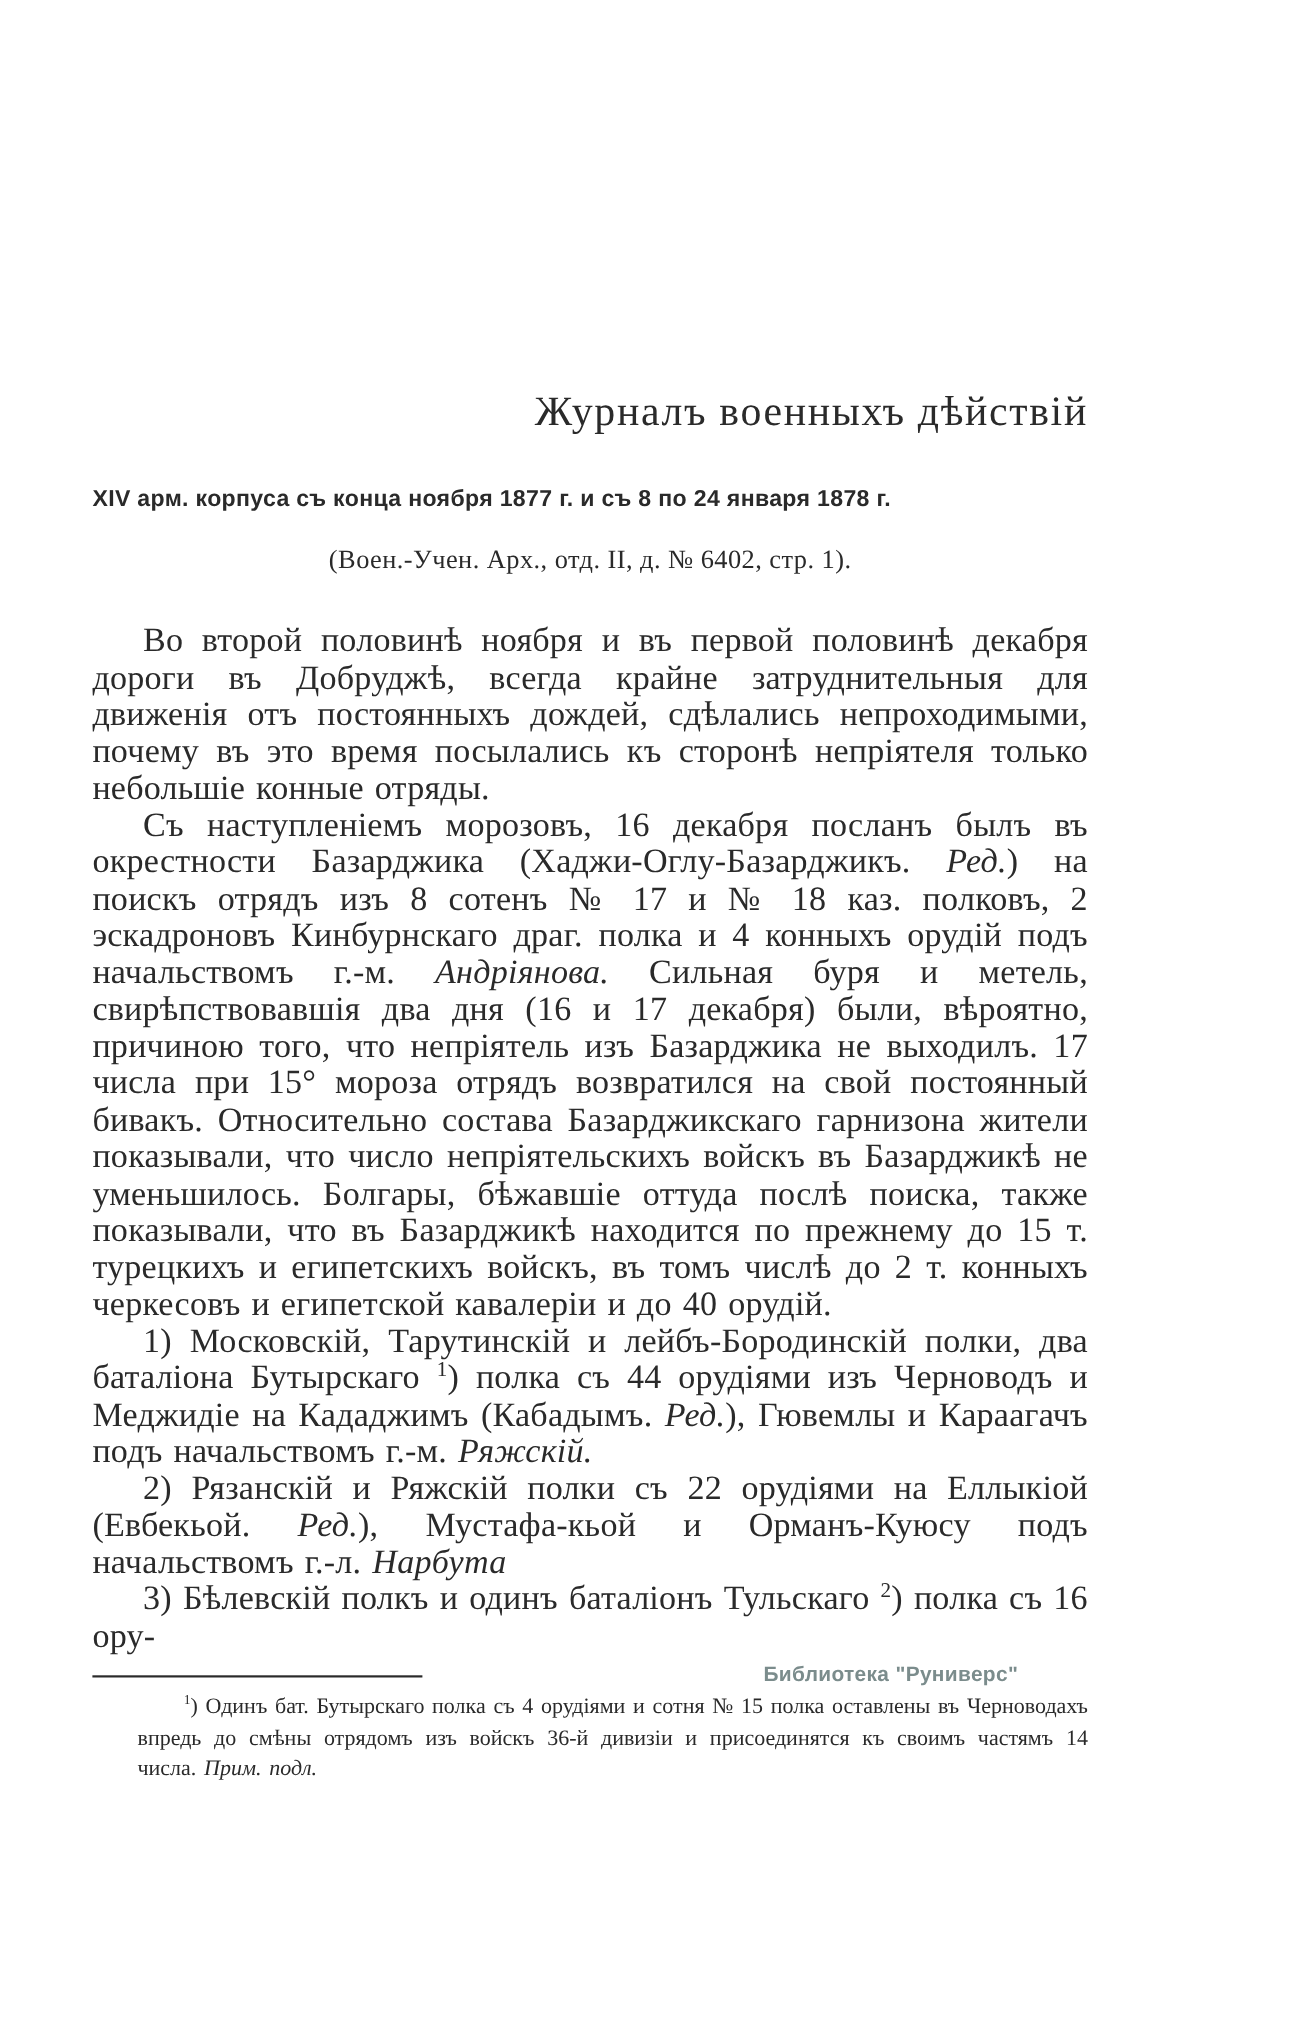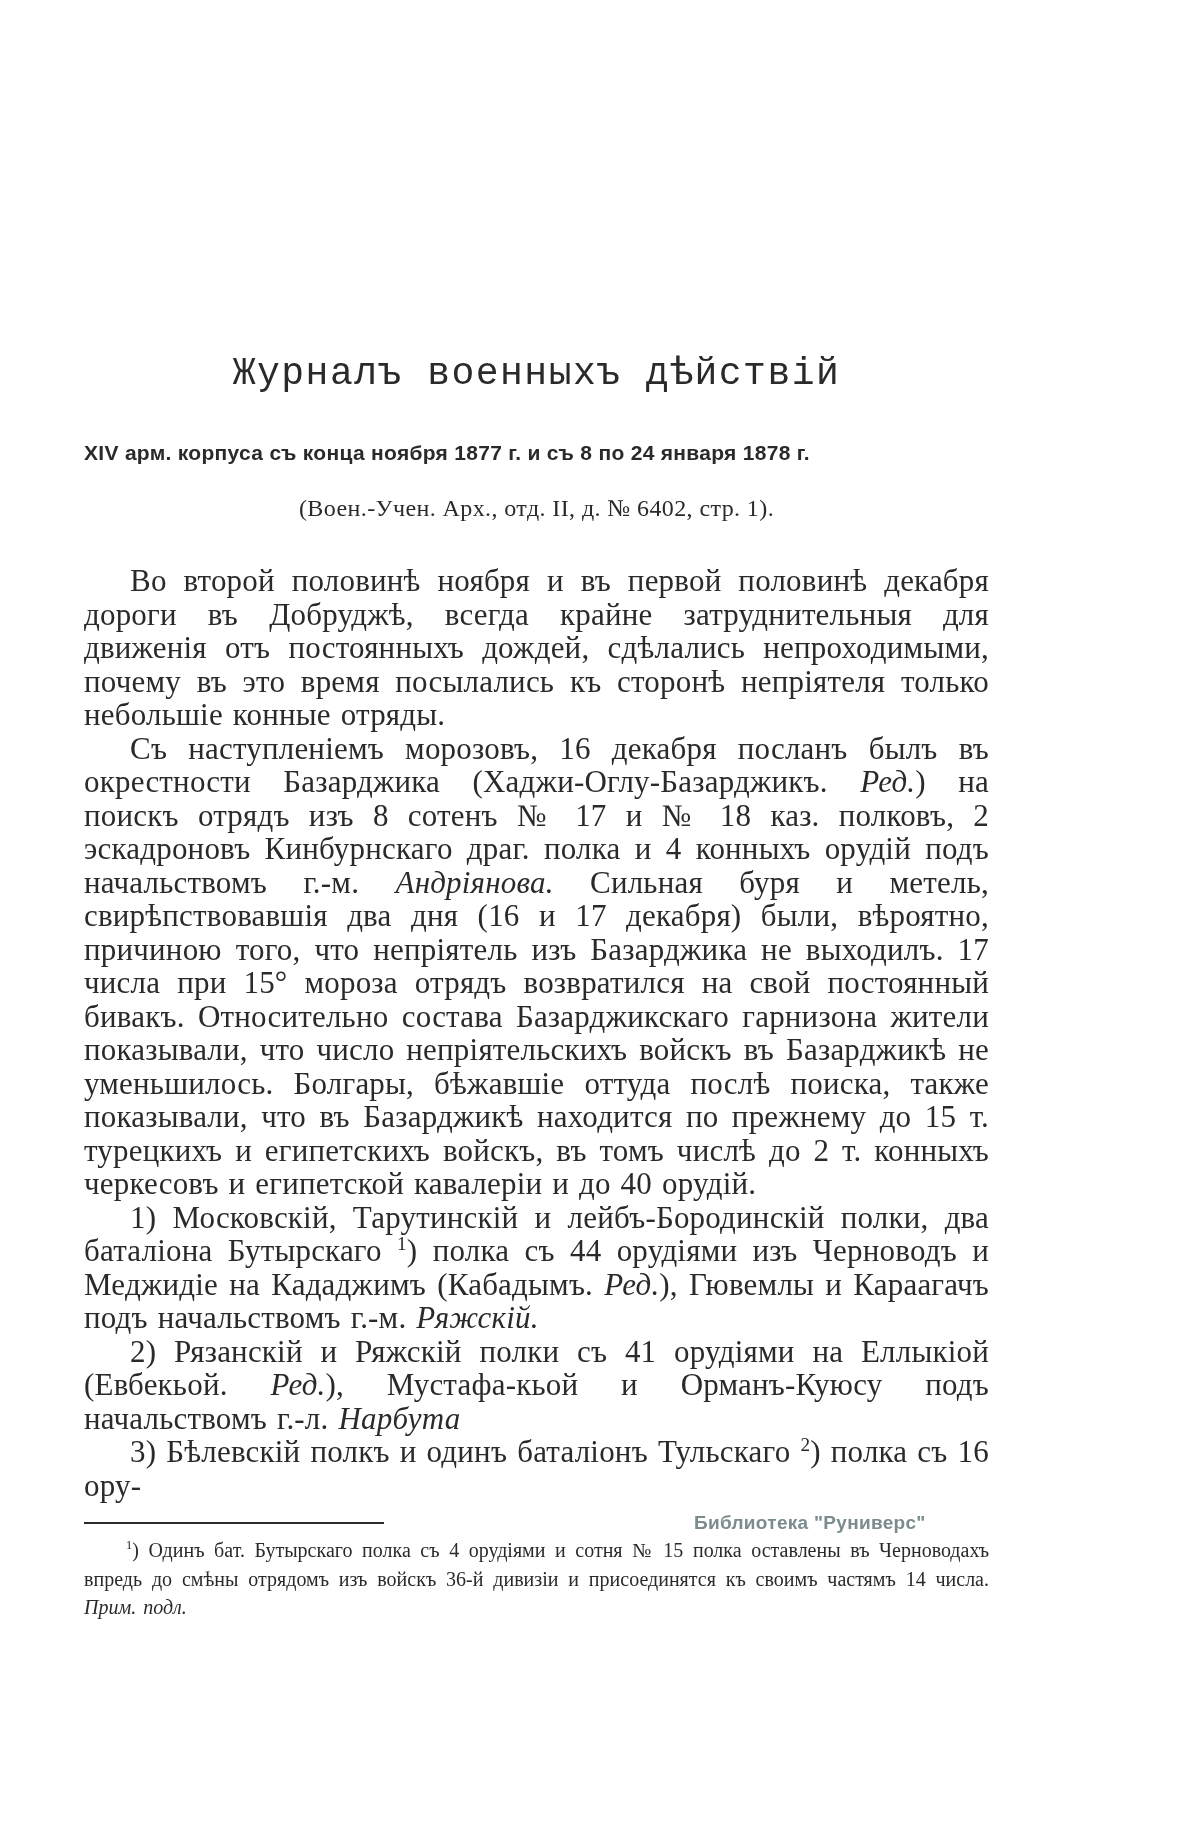--- a/index.html
+++ b/index.html
@@ -15,23 +15,22 @@
   .content {
     position: absolute;
     top: 352px;
     left: 84px;
     width: 905px;
   }
   .title {
     margin: 0;
     font-size: 38px;
     font-weight: 500;
-    text-align: center;
+    text-align: right;
     letter-spacing: 1.5px;
-    font-family: Liberation Mono, monospace;
   }
   .subtitle {
     margin: 46px 0 0 0;
     font-family: "Liberation Sans", "DejaVu Sans", sans-serif;
     font-weight: 700;
     font-size: 21px;
     text-align: left;
     letter-spacing: 0.3px;
   }
   .source {
@@ -56,20 +55,21 @@
     width: 300px;
     border: none;
     border-top: 2px solid #2a2a2a;
   }
   .footnotes {
     margin-top: 12px;
     font-size: 20px;
     line-height: 28.5px;
     text-align: justify;
     word-spacing: 2px;
+    margin-left: 41px;
   }
   .footnote { margin: 0; text-indent: 42px; }
   .footer-row {
     margin-top: 26px;
     display: flex;
     justify-content: space-between;
     font-size: 20px;
     padding-left: 52px;
     padding-right: 118px;
   }
@@ -93,21 +93,21 @@
     <h1 class="title">Журналъ военныхъ дѣйствій</h1>
 
     <h2 class="subtitle">XIV арм. корпуса съ конца ноября 1877 г. и съ 8 по 24 января 1878 г.</h2>
 
     <div class="source">(Воен.-Учен. Арх., отд. II, д. № 6402, стр. 1).</div>
 
     <div class="body-text">
       <p class="body-para"><span>Во второй половинѣ ноября и въ первой половинѣ декабря дороги въ Добруджѣ, всегда крайне затруднительныя для движенія отъ постоянныхъ дождей, сдѣлались непроходимыми, почему въ это время посылались къ сторонѣ непріятеля только небольшіе конные отряды.</span></p>
       <p class="body-para"><span>Съ наступленіемъ морозовъ, 16 декабря посланъ былъ въ окрестности Базарджика (Хаджи-Оглу-Базарджикъ. </span><span class="italic">Ред.</span><span>) на поискъ отрядъ изъ 8 сотенъ № 17 и № 18 каз. полковъ, 2 эскадроновъ Кинбурнскаго драг. полка и 4 конныхъ орудій подъ начальствомъ г.-м. </span><span class="italic">Андріянова.</span><span> Сильная буря и метель, свирѣпствовавшія два дня (16 и 17 декабря) были, вѣроятно, причиною того, что непріятель изъ Базарджика не выходилъ. 17 числа при 15° мороза отрядъ возвратился на свой постоянный бивакъ. Относительно состава Базарджикскаго гарнизона жители показывали, что число непріятельскихъ войскъ въ Базарджикѣ не уменьшилось. Болгары, бѣжавшіе оттуда послѣ поиска, также показывали, что въ Базарджикѣ находится по прежнему до 15 т. турецкихъ и египетскихъ войскъ, въ томъ числѣ до 2 т. конныхъ черкесовъ и египетской кавалеріи и до 40 орудій.</span></p>
       <p class="body-para"><span>1) Московскій, Тарутинскій и лейбъ-Бородинскій полки, два баталіона Бутырскаго </span><sup>1</sup><span>) полка съ 44 орудіями изъ Черноводъ и Меджидіе на Кададжимъ (Кабадымъ. </span><span class="italic">Ред.</span><span>), Гювемлы и Караагачъ подъ начальствомъ г.-м. </span><span class="italic">Ряжскій.</span></p>
-      <p class="body-para"><span>2) Рязанскій и Ряжскій полки съ 41 орудіями на Еллыкіой (Евбекьой. </span><span class="italic">Ред.</span><span>), Мустафа-кьой и Орманъ-Куюсу подъ начальствомъ г.-л. </span><span class="italic">Нарбута</span></p>
+      <p class="body-para"><span>2) Рязанскій и Ряжскій полки съ 22 орудіями на Еллыкіой (Евбекьой. </span><span class="italic">Ред.</span><span>), Мустафа-кьой и Орманъ-Куюсу подъ начальствомъ г.-л. </span><span class="italic">Нарбута</span></p>
       <p class="body-para"><span>3) Бѣлевскій полкъ и одинъ баталіонъ Тульскаго </span><sup>2</sup><span>) полка съ 16 ору-</span></p>
     </div>
 
     <hr class="footnote-rule">
 
     <div class="footnotes">
       <p class="footnote"><sup>1</sup><span>) Одинъ бат. Бутырскаго полка съ 4 орудіями и сотня № 15 полка оставлены въ Черноводахъ впредь до смѣны отрядомъ изъ войскъ 36-й дивизіи и присоединятся къ своимъ частямъ 14 числа. </span><span class="italic">Прим. подл.</span></p>
     </div>
 
 

